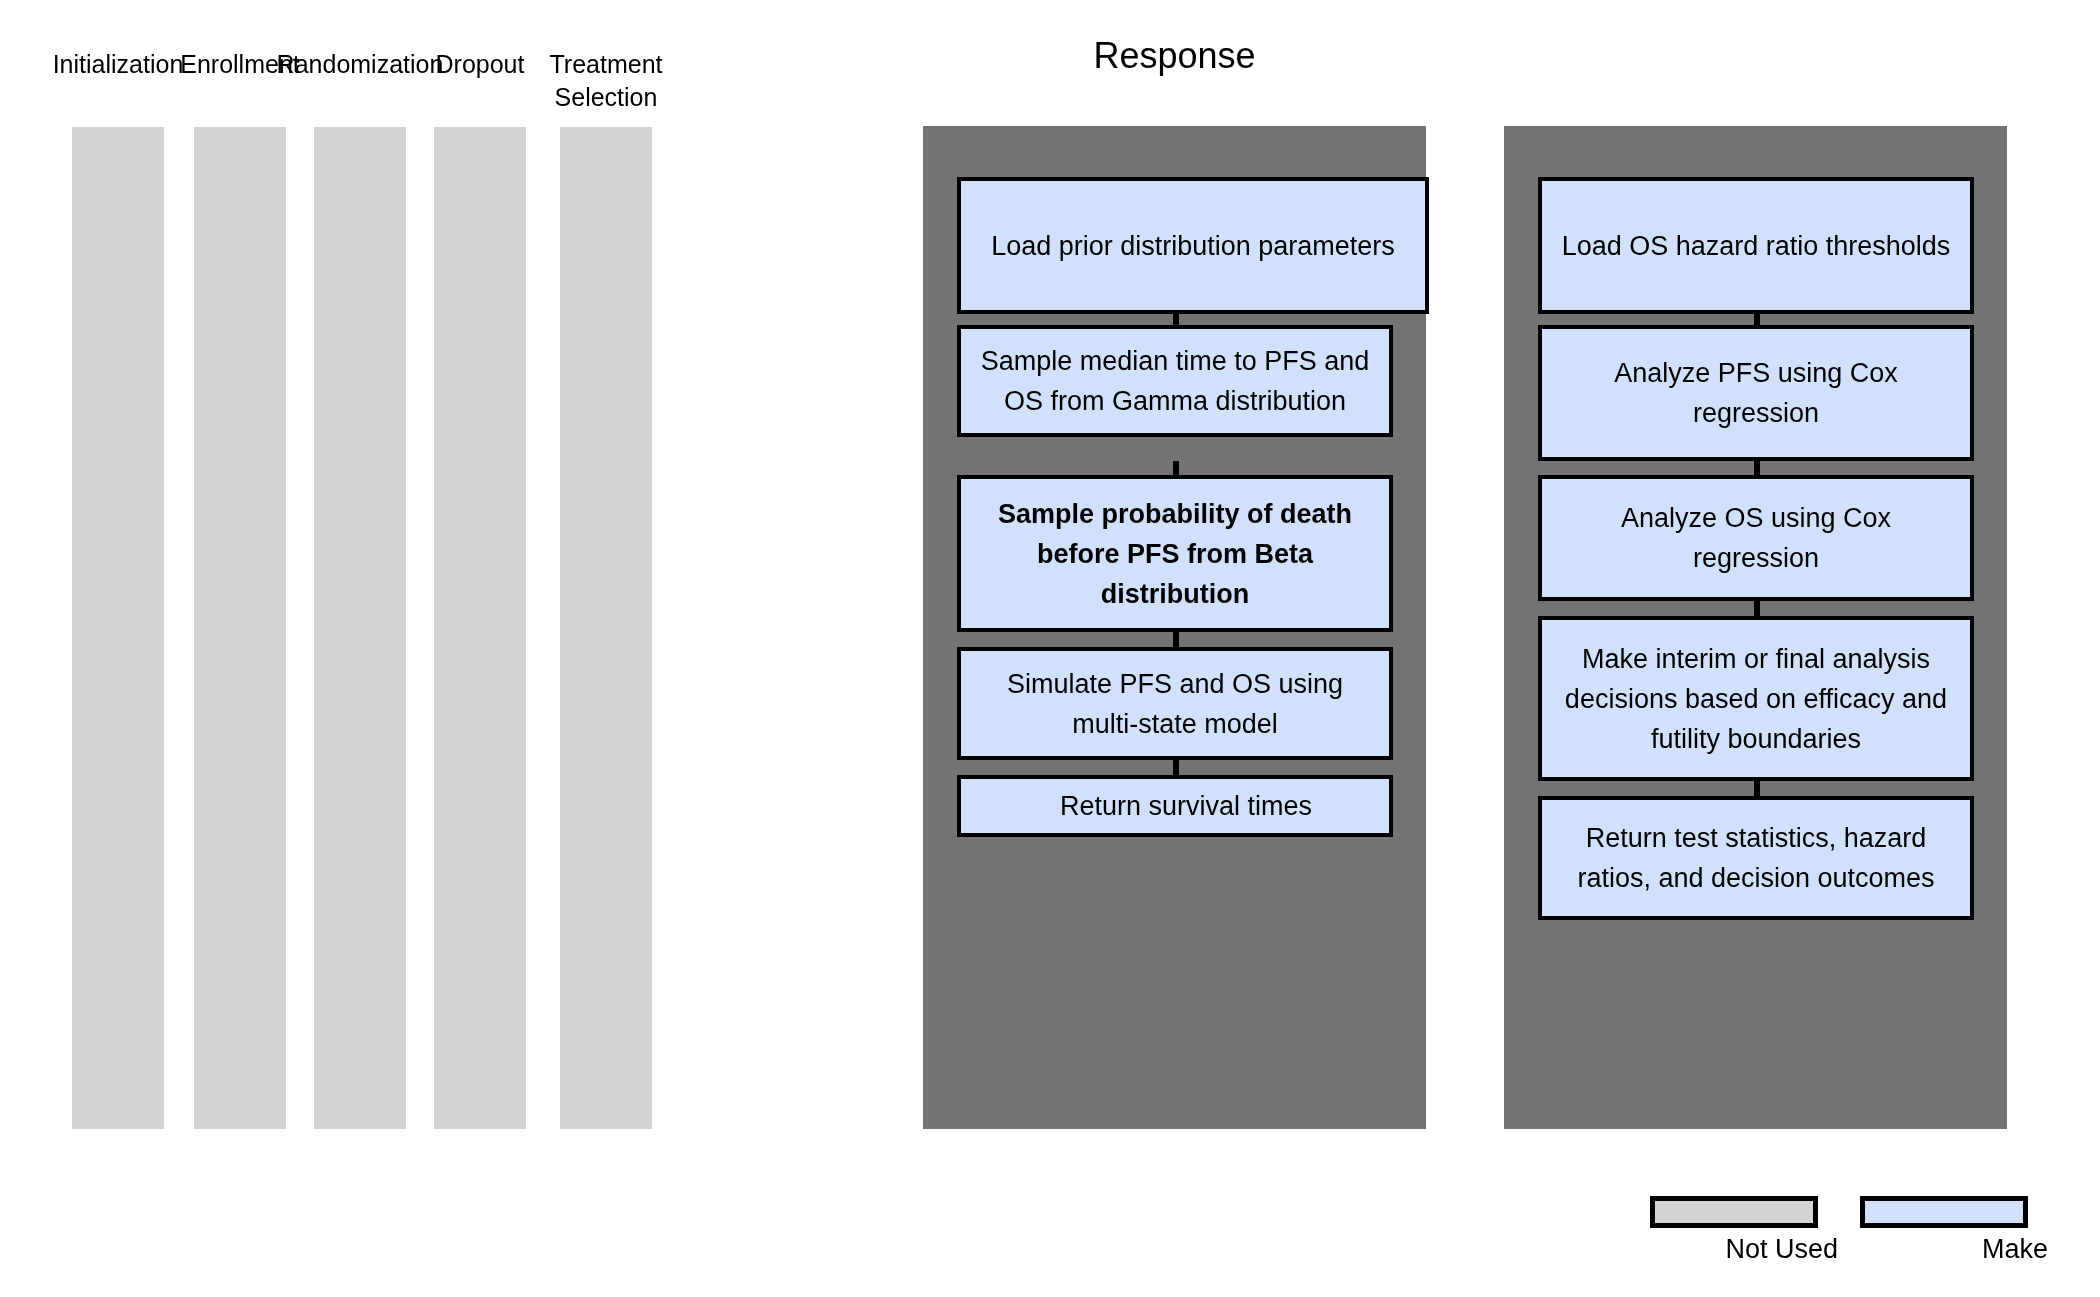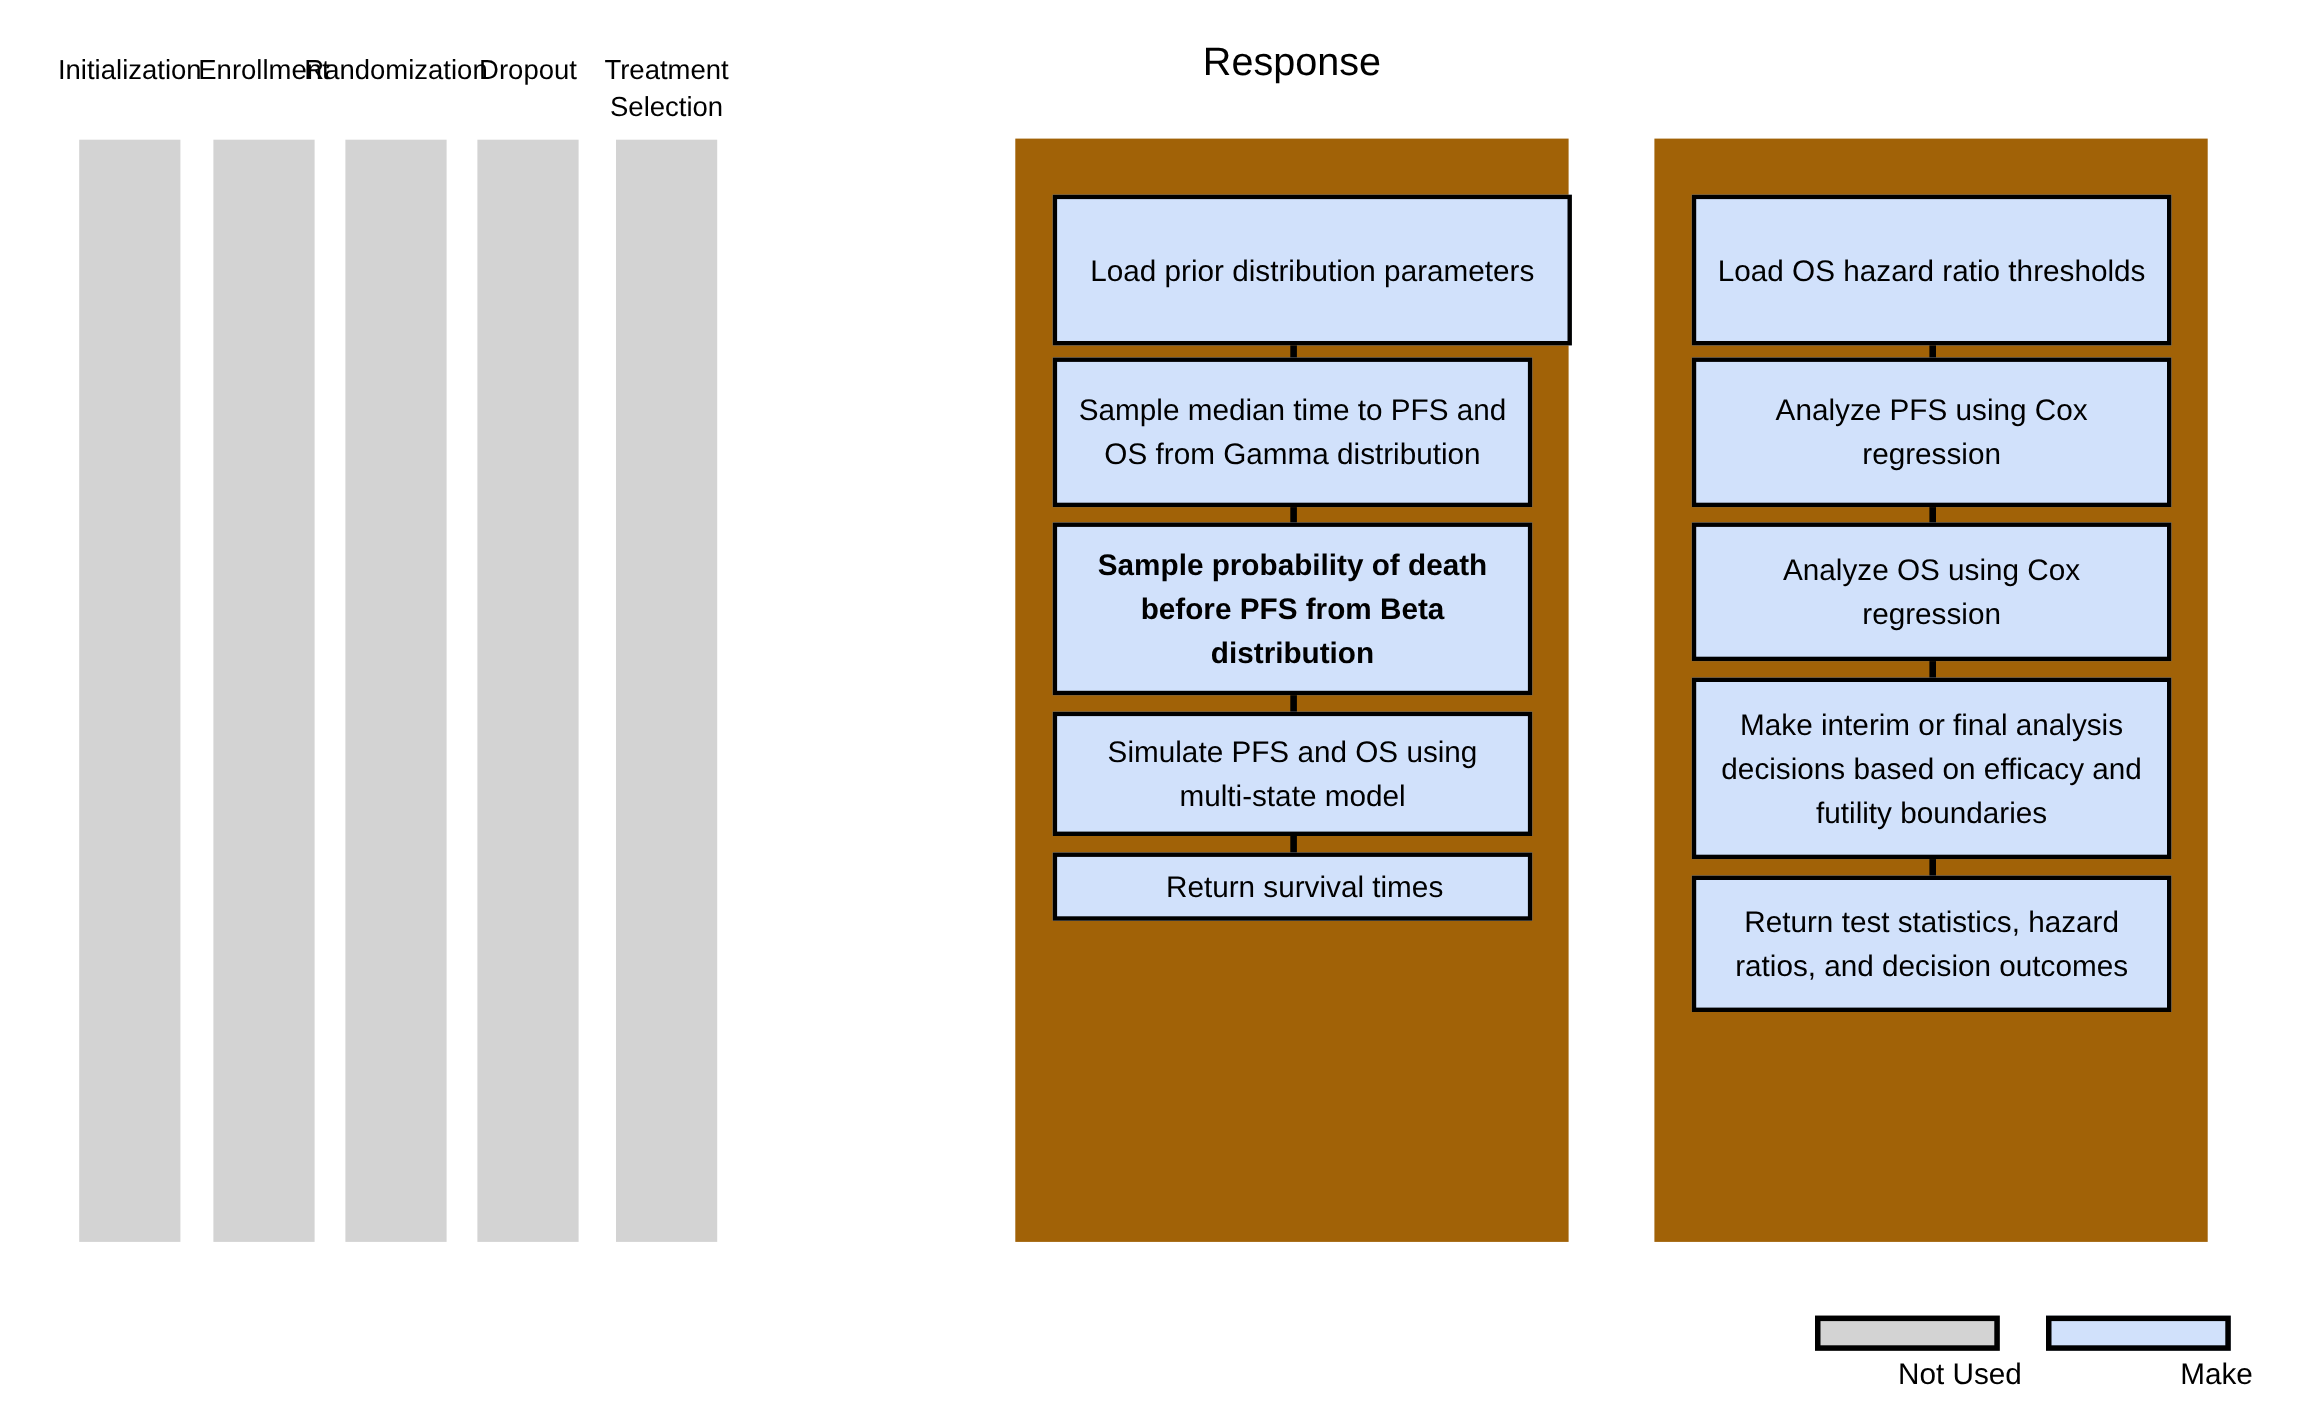--- a/index.html
+++ b/index.html
@@ -41,21 +41,21 @@
     width: 92px;
     height: 1002px;
     background: #d3d3d3;
   }
 
   
   .panel {
     position: absolute;
     top: 126px;
     height: 1003px;
-    background: #a16207;
+    background: #737373;
   }
   .panel-title {
     position: absolute;
     top: 34px;
     left: 0;
     width: 100%;
     text-align: center;
     font-size: 36px;
     line-height: 44px;
     color: #000;
@@ -159,21 +159,21 @@
   <div class="panel-title" style="top:-92px;">Response</div>
 
   <div class="flow-box" style="left:34px; top:51px; width:472px; height:137px;">
     <span>Load prior distribution parameters</span>
   </div>
   <div class="arrow" style="left:240px; top:188px; height:34px;">
     <div class="shaft" style="height:19px;"></div>
     <div class="head" style="top:17px;"></div>
   </div>
 
-  <div class="flow-box" style="left:34px; top:199px; width:436px; height:136px;">
+  <div class="flow-box" style="left:34px; top:199px; width:436px; height:112px;">
     <span>Sample median time to PFS and OS from Gamma distribution</span>
   </div>
   <div class="arrow" style="left:240px; top:335px; height:34px;">
     <div class="shaft" style="height:19px;"></div>
     <div class="head" style="top:17px;"></div>
   </div>
 
   <div class="flow-box" style="left:34px; top:349px; width:436px; height:157px;font-weight:bold;">
     <span>Sample probability of death before PFS from Beta distribution</span>
   </div>

